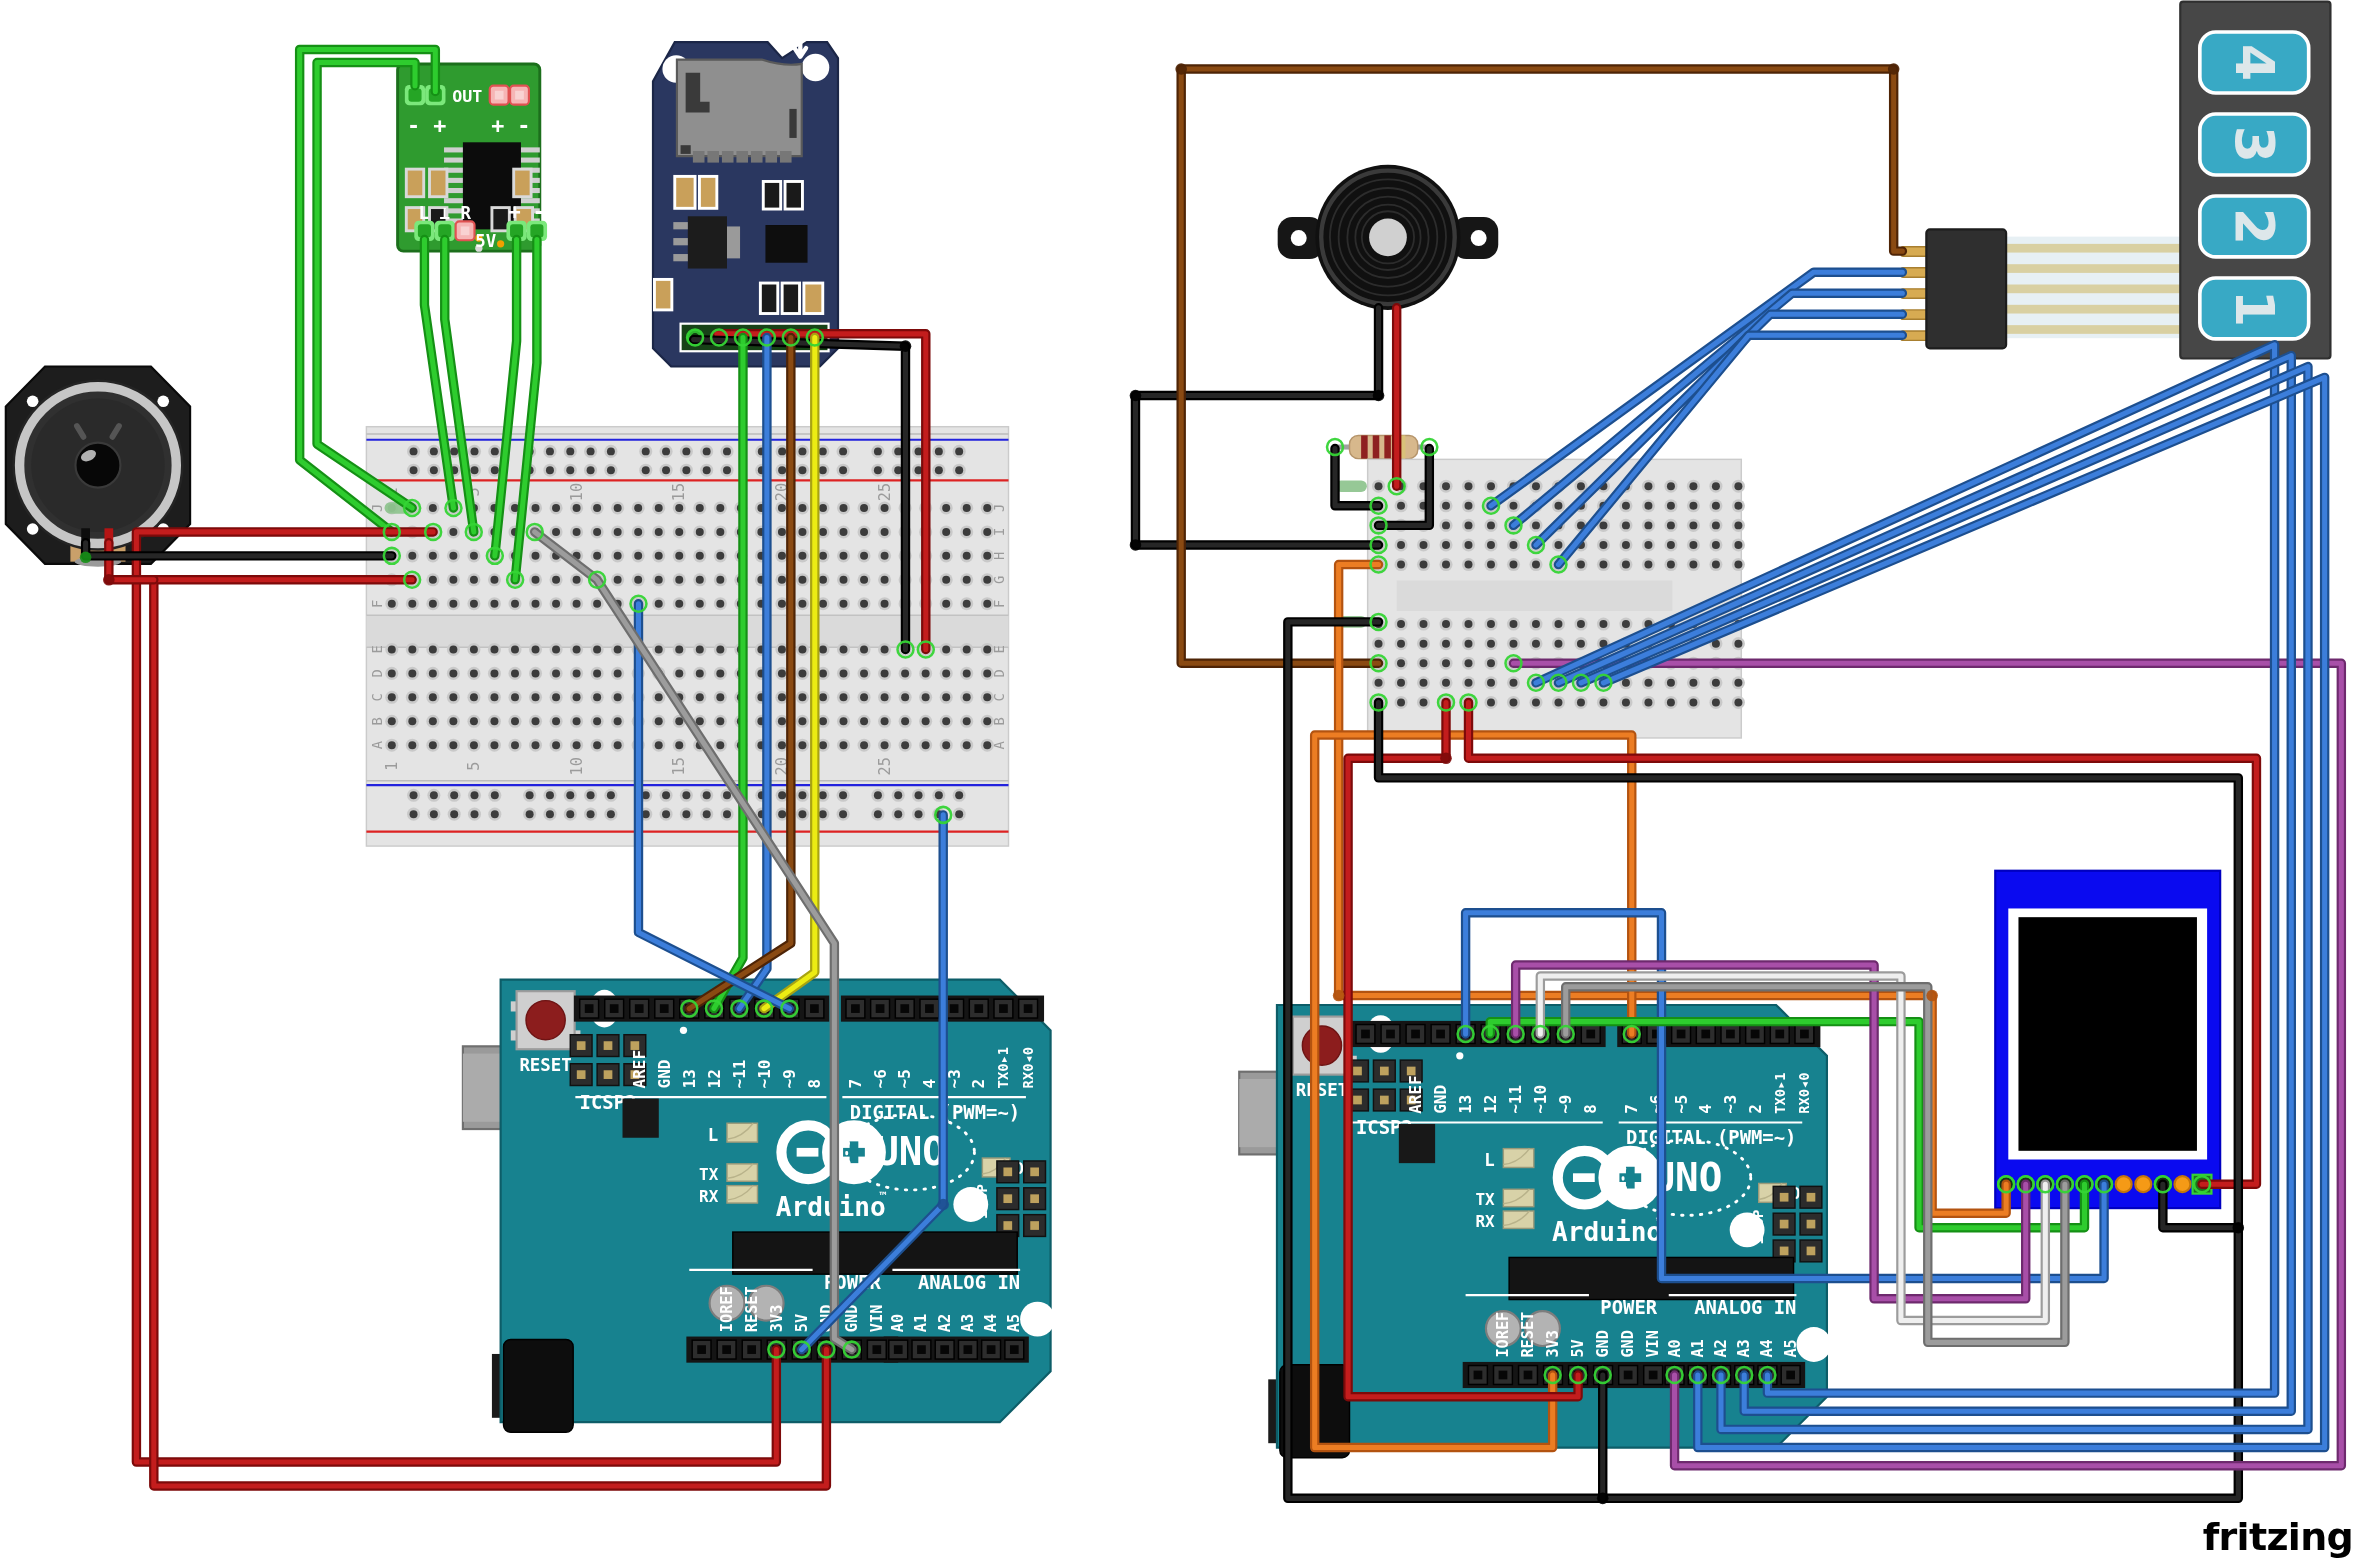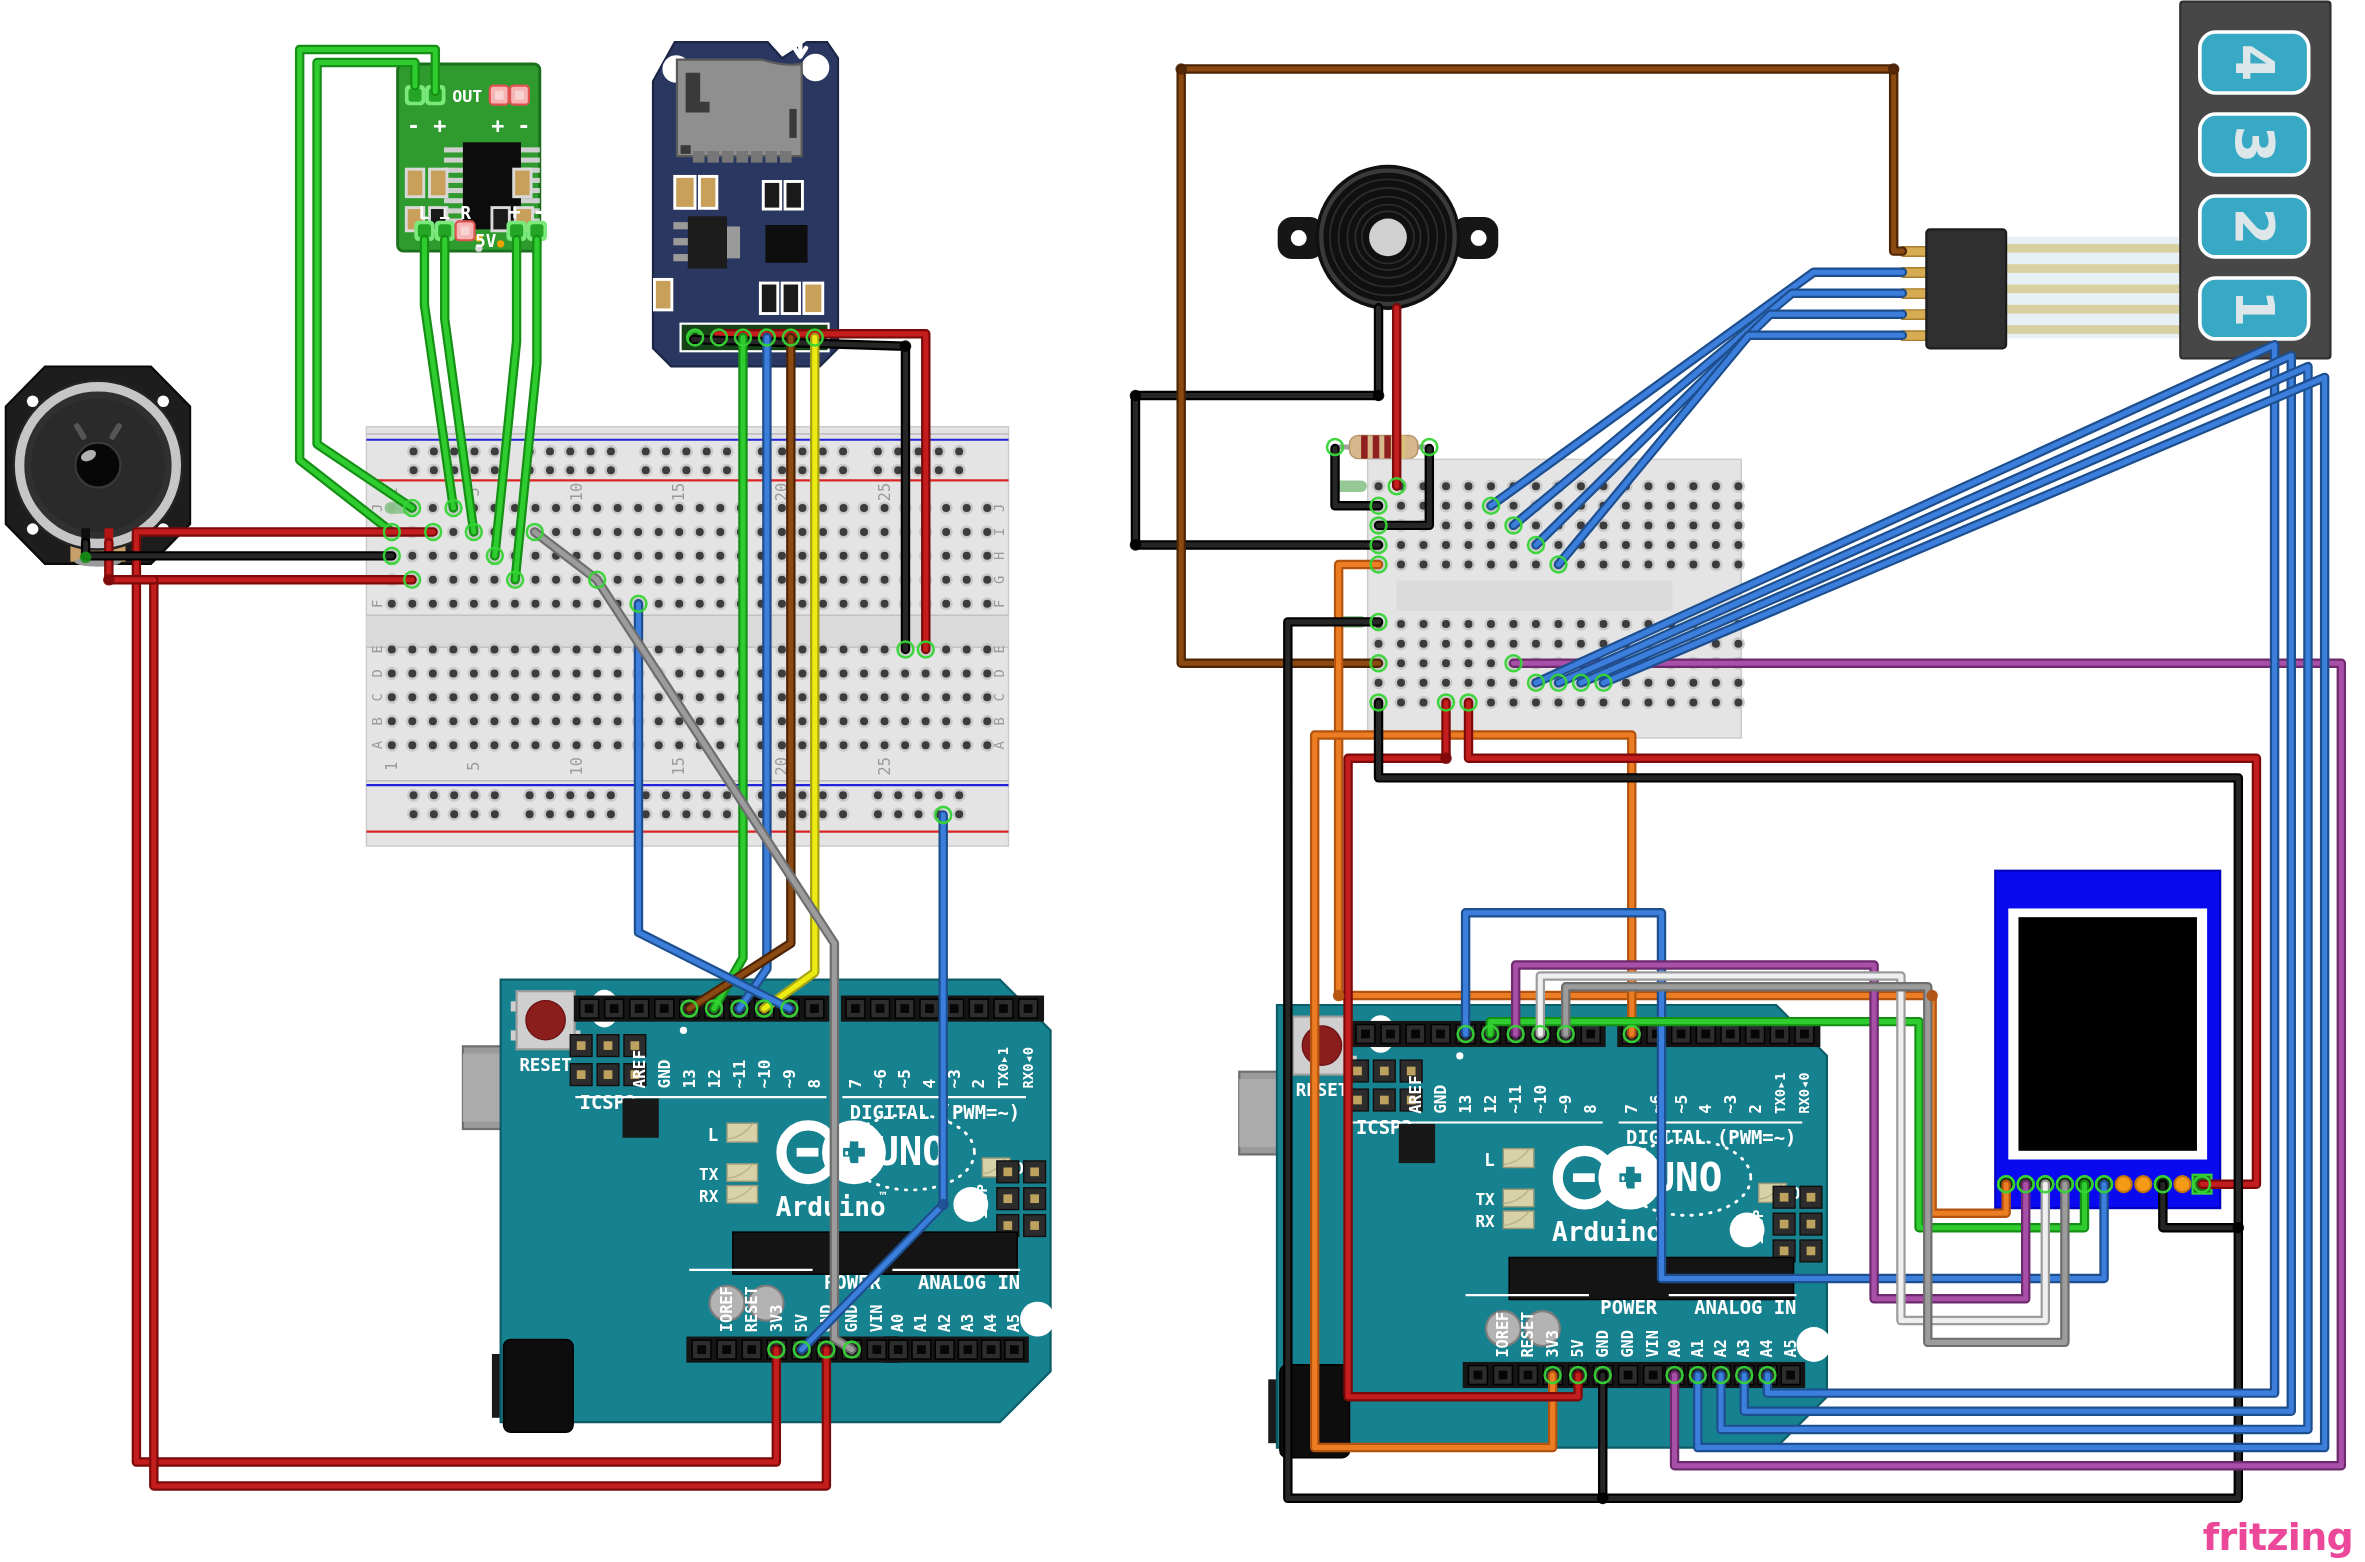--- a/index.html
+++ b/index.html
@@ -1,21 +1,21 @@
 <!DOCTYPE html>
 <html style="font-size:11.6px"><head>
 <meta charset="utf-8">
 <style>
   html,body{margin:0;padding:0;background:#fff;}
   .stage{position:relative;width:2366px;height:1563px;background:#fff;overflow:hidden;
          font-family:"DejaVu Sans",sans-serif;}
   svg{position:absolute;left:0;top:0;}
   text{user-select:none;}
   .watermark{position:absolute;right:13px;bottom:4.4px;font-family:"DejaVu Sans",sans-serif;
-             font-weight:bold;font-size:38px;color:#ec4899;letter-spacing:-0.7px;}
+             font-weight:bold;font-size:38px;color:#000000;letter-spacing:-0.7px;}
 </style>
 </head>
 <body>
 
 <div class="stage">
 <svg id="scene" width="2366" height="1563" viewBox="0 0 3261 2154" xmlns="http://www.w3.org/2000/svg">
 
   <g>
     <polygon points="8,560 62,505 208,505 262,560 262,722 208,777 62,777 8,722" fill="#1d1d1d" stroke="#0a0a0a" stroke-width="3"></polygon>
     <circle cx="45" cy="553" r="8" fill="#fff"></circle>

